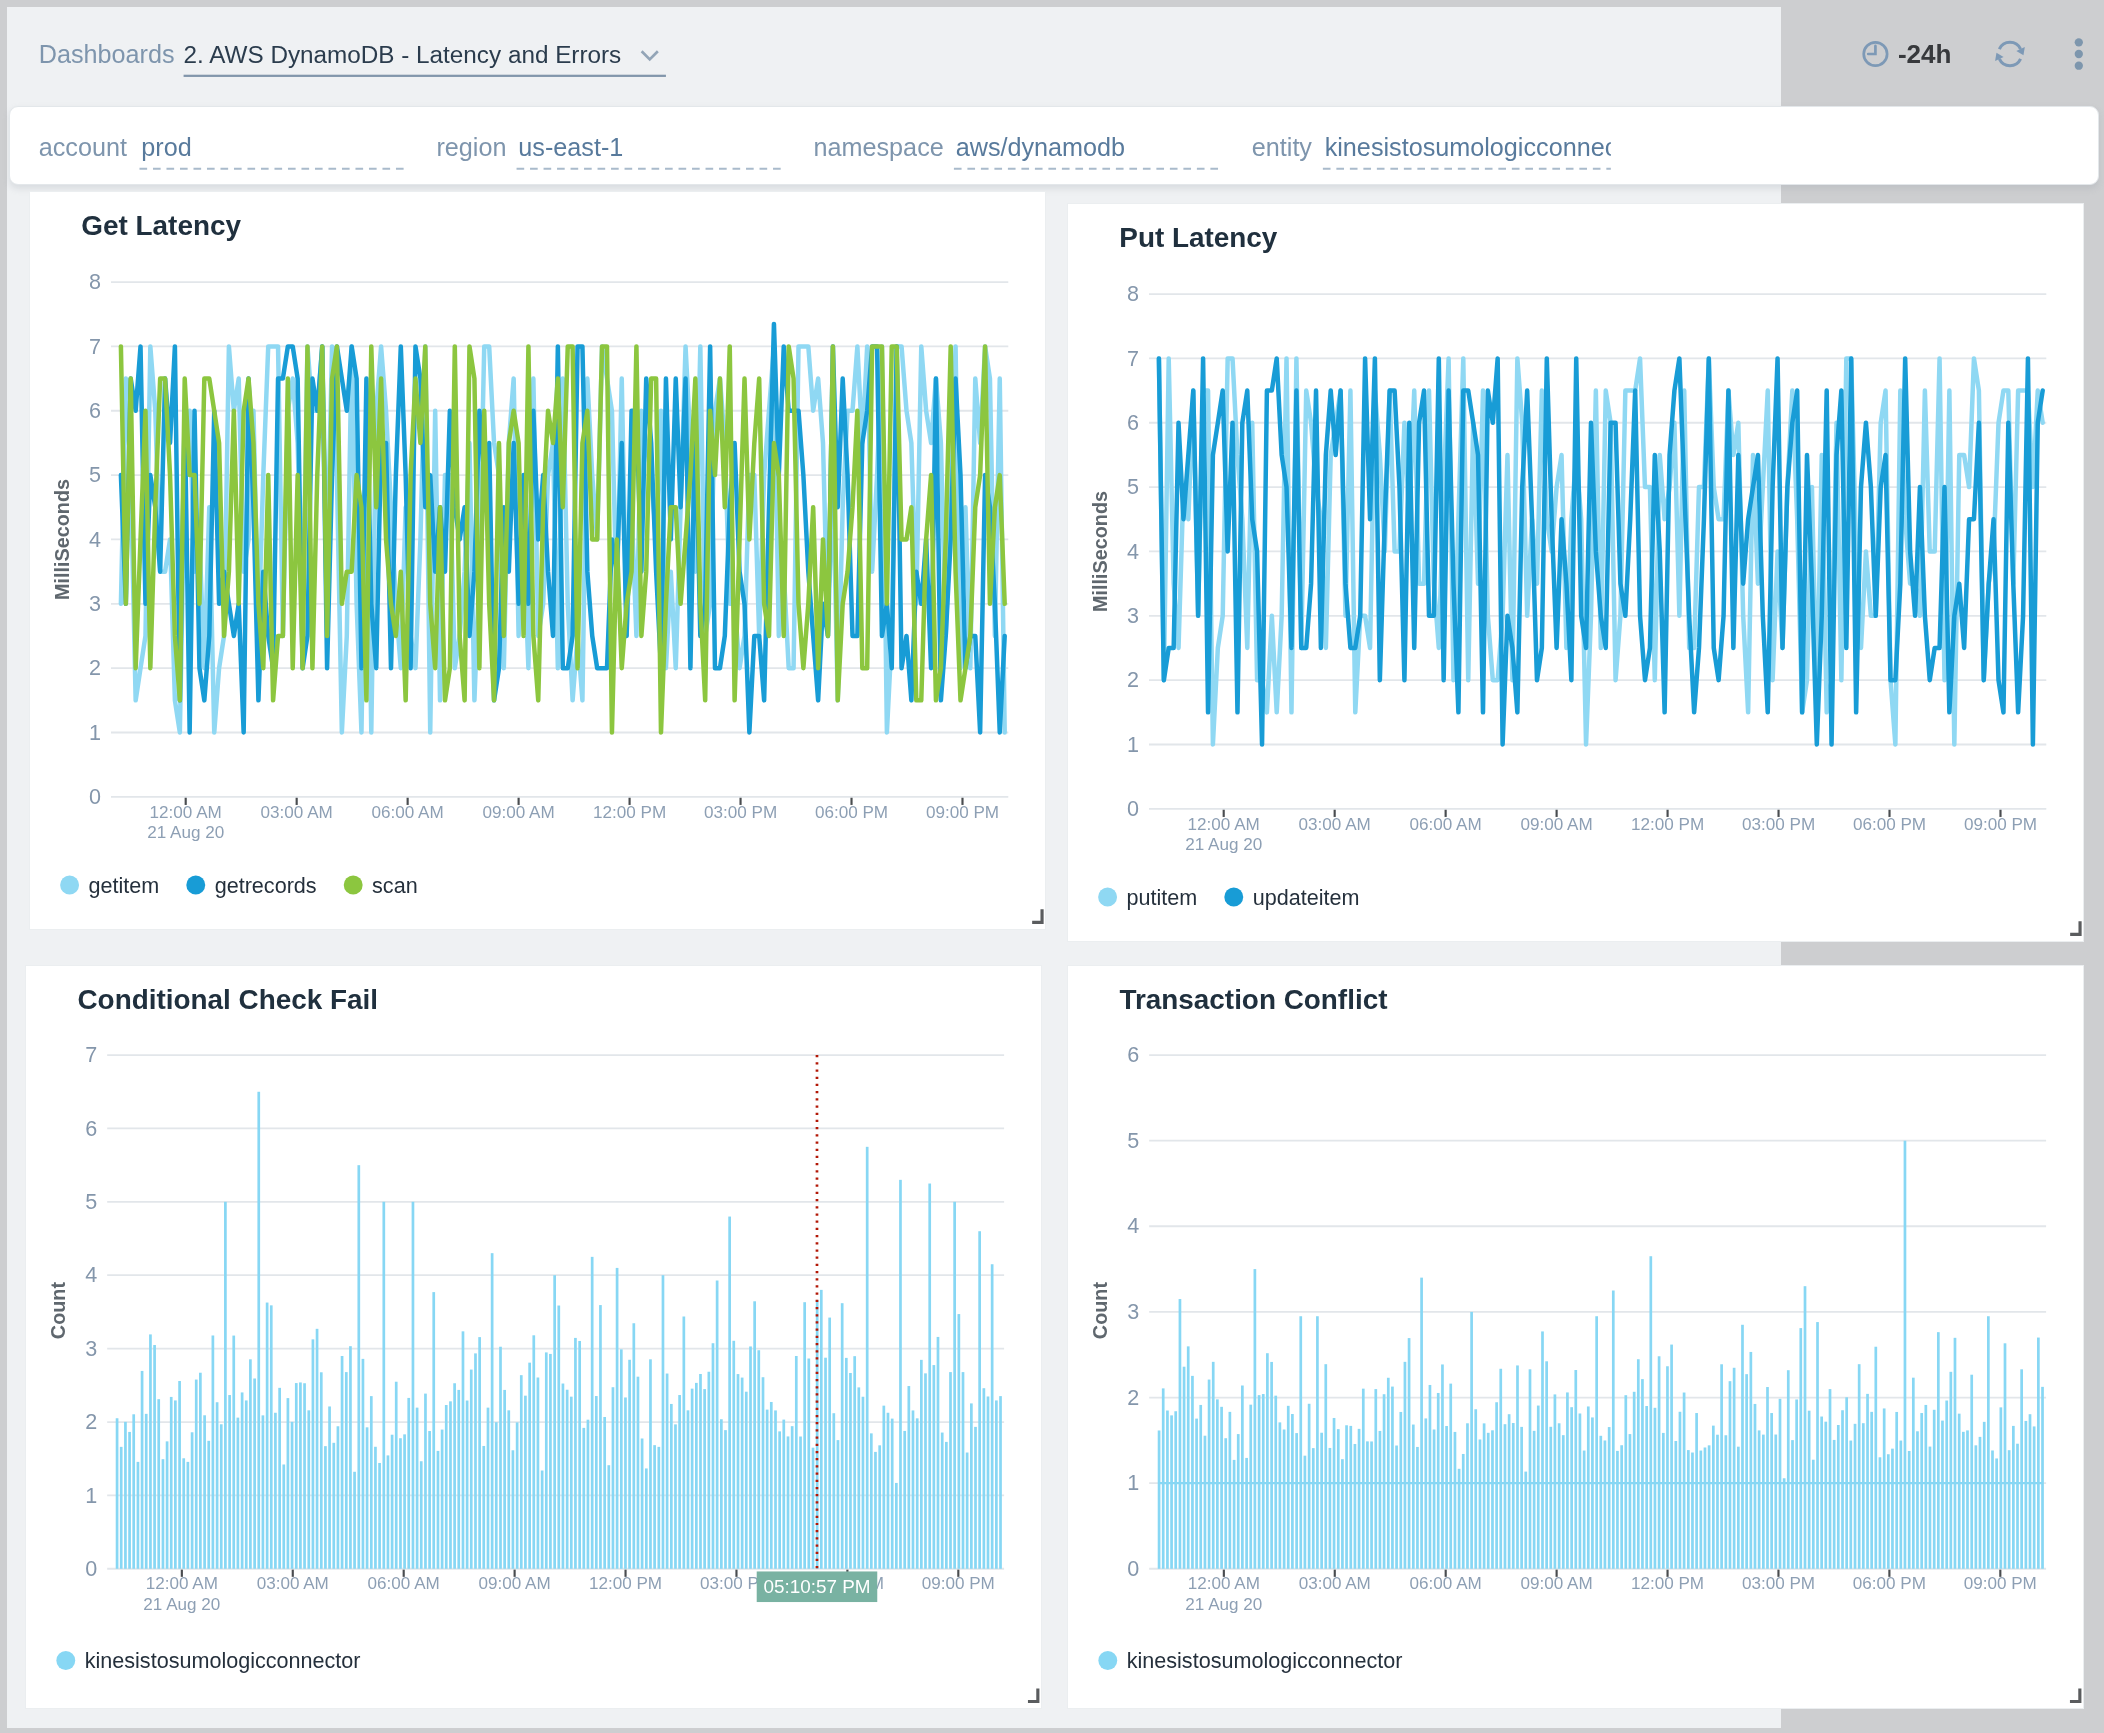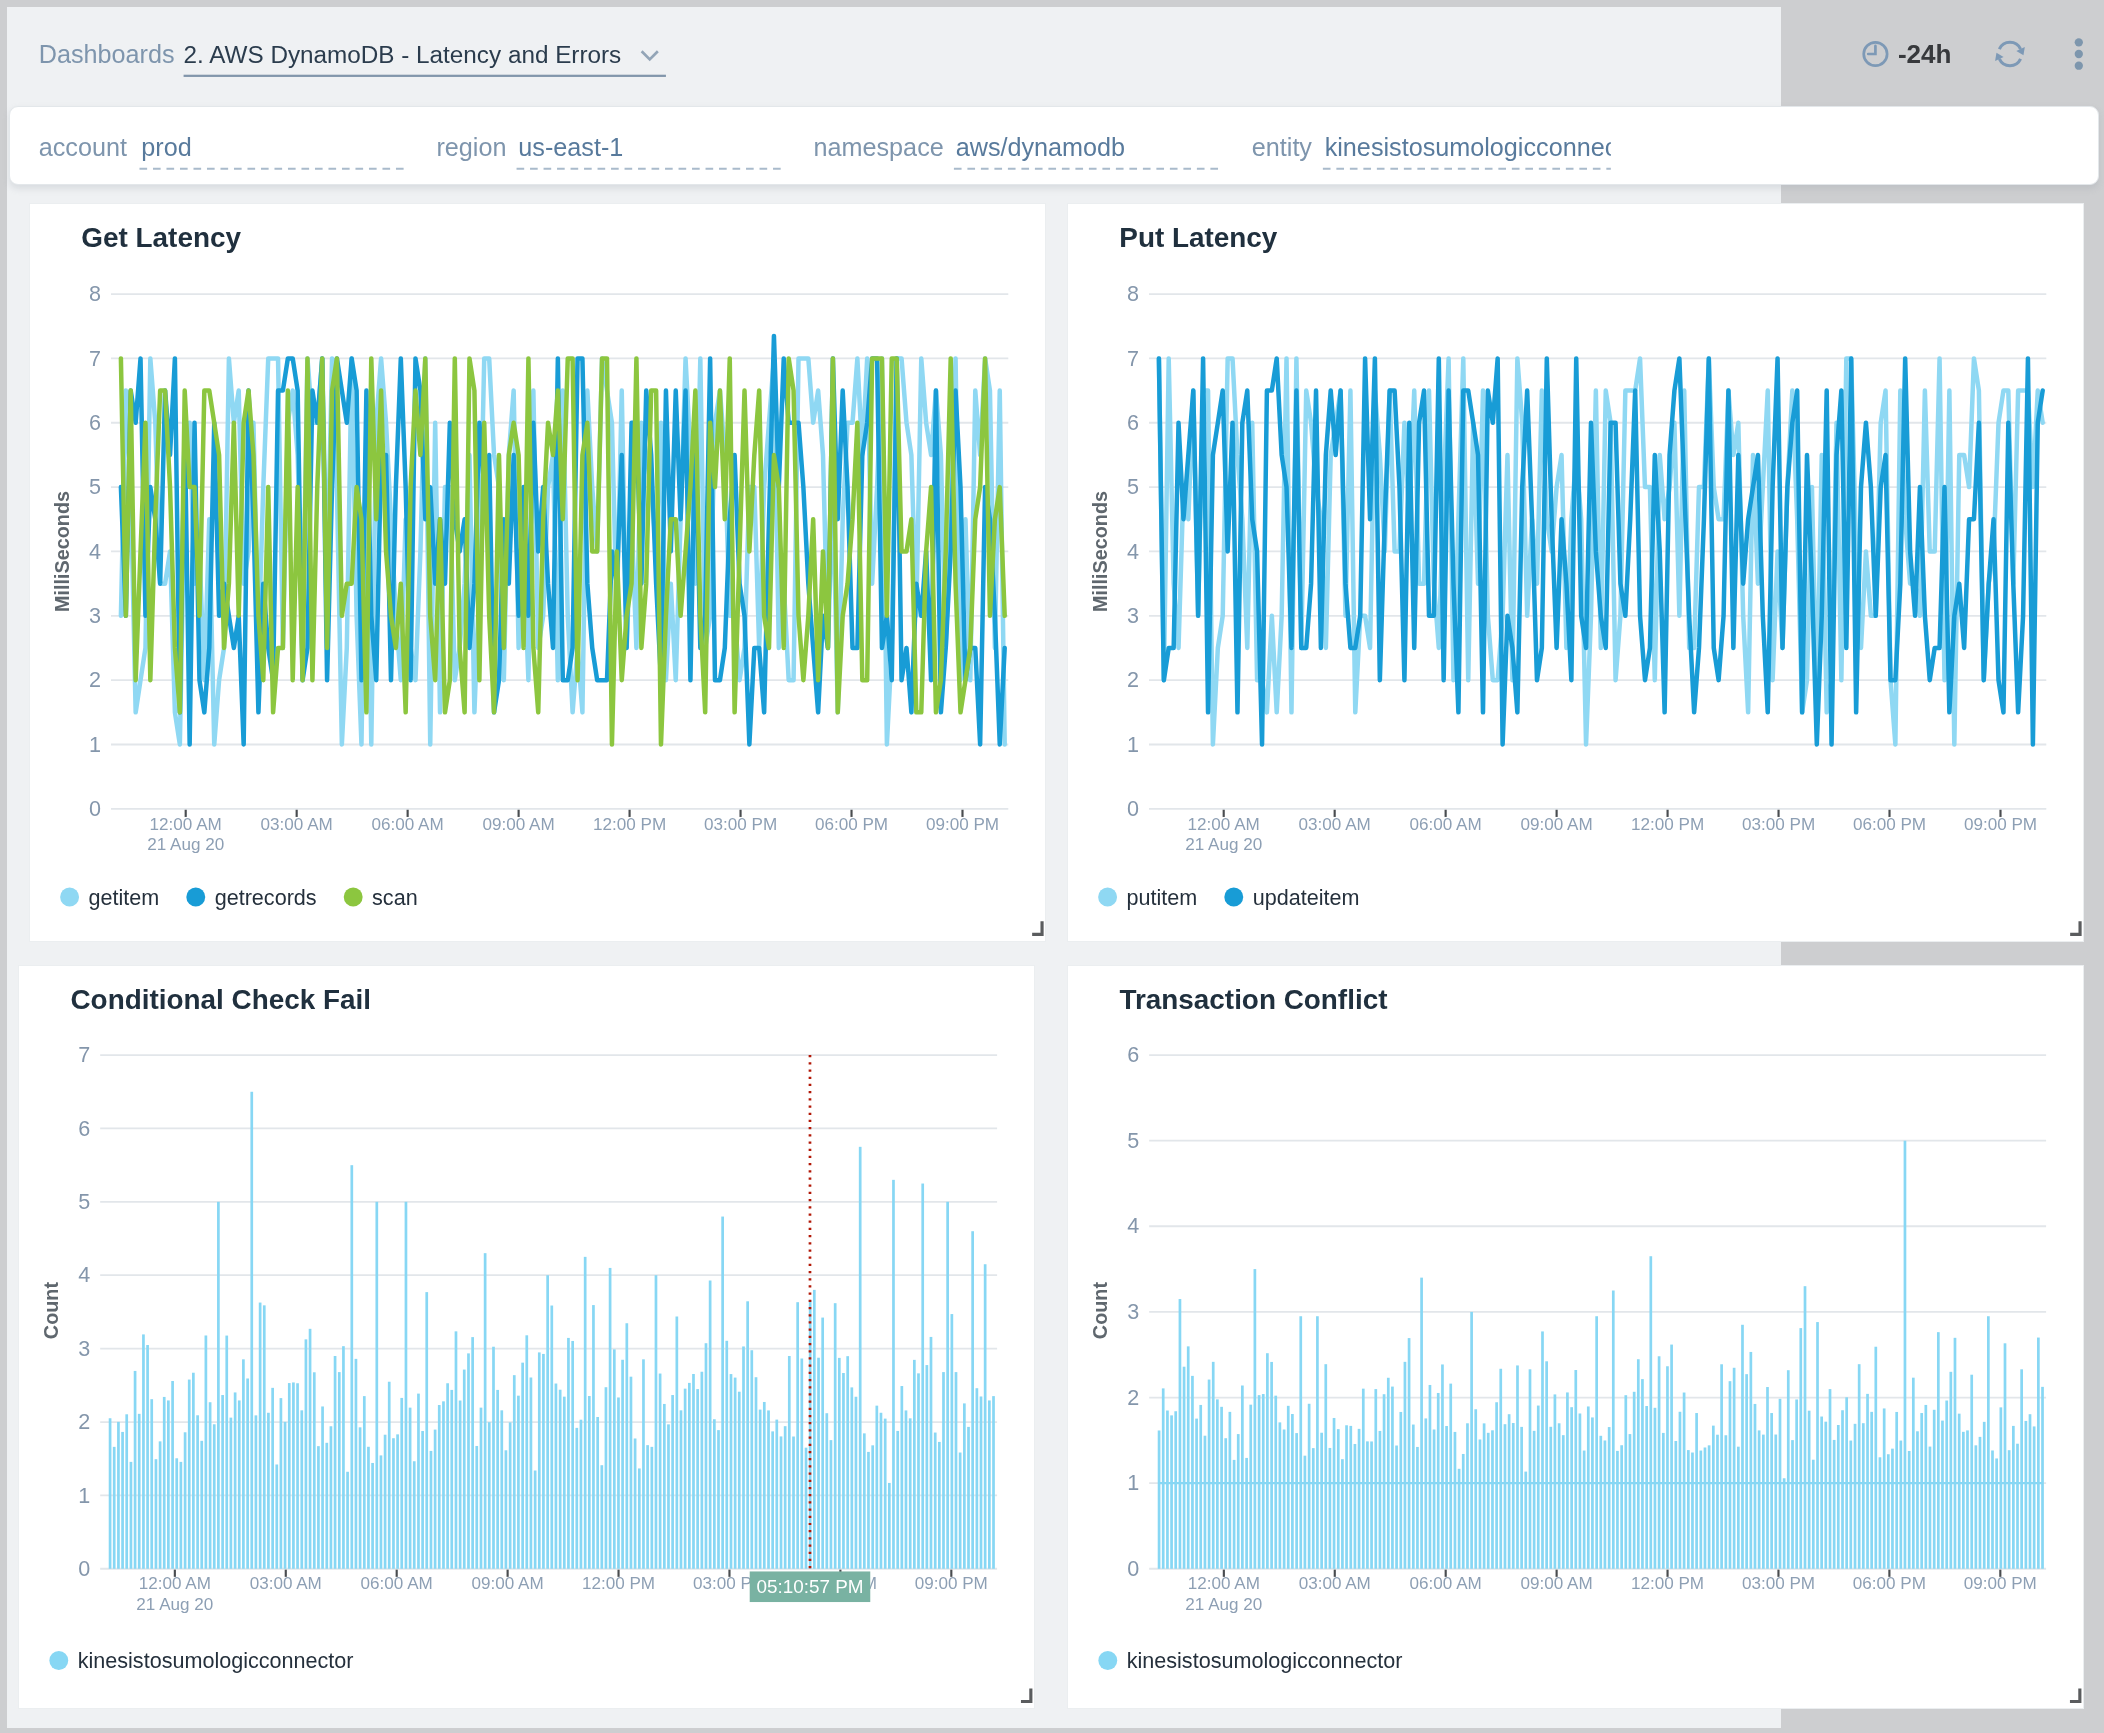--- a/index.html
+++ b/index.html
@@ -40,21 +40,21 @@
 <text x="904" y="173" font-size="28" fill="#7e95ad">namespace</text>
 <text x="1062" y="173" font-size="28" fill="#587a9c">aws/dynamodb</text>
 <line x1="1060" y1="187.5" x2="1356" y2="187.5" stroke="#a9bacb" stroke-width="2.2" stroke-dasharray="8.5 6.5"></line>
 <text x="1391" y="173" font-size="28" fill="#7e95ad">entity</text>
 <clipPath id="entclip">
         <rect x="1472" y="130" width="318" height="60"></rect>
       </clipPath>
 <text x="1472" y="173" font-size="28" fill="#587a9c" clip-path="url(#entclip)">kinesistosumologicconnector</text>
 <line x1="1470" y1="187.5" x2="1790" y2="187.5" stroke="#a9bacb" stroke-width="2.2" stroke-dasharray="8.5 6.5"></line>
   </svg>
-  <div class="panel" style="left:21.6px; top:196px; width:1017px; height:739px;text-align:center;">
+  <div class="panel" style="left:21.6px; top:184px; width:1017px; height:739px;text-align:center;">
     <svg width="1017" height="739" viewBox="0 0 1130 821">
 <text x="57" y="48" font-size="31" font-weight="bold" fill="#20303e">Get Latency</text>
 <line x1="90" y1="672" x2="1087" y2="672" stroke="#e2e6ea" stroke-width="2"></line>
 <text x="79" y="680" text-anchor="end" font-size="24" fill="#8496ab">0</text>
 <line x1="90" y1="600.5" x2="1087" y2="600.5" stroke="#e2e6ea" stroke-width="2"></line>
 <text x="79" y="608.5" text-anchor="end" font-size="24" fill="#8496ab">1</text>
 <line x1="90" y1="529" x2="1087" y2="529" stroke="#e2e6ea" stroke-width="2"></line>
 <text x="79" y="537" text-anchor="end" font-size="24" fill="#8496ab">2</text>
 <line x1="90" y1="457.5" x2="1087" y2="457.5" stroke="#e2e6ea" stroke-width="2"></line>
 <text x="79" y="465.5" text-anchor="end" font-size="24" fill="#8496ab">3</text>
@@ -139,21 +139,21 @@
 <line x1="1036.1" y1="673" x2="1036.1" y2="681" stroke="#4a4d50" stroke-width="2.4"></line>
 <text x="1036.1" y="695" text-anchor="middle" font-size="19" fill="#8d9fb4">09:00 PM</text>
 <text x="173" y="718" text-anchor="middle" font-size="19" fill="#8d9fb4">21 Aug 20</text>
 <circle cx="44" cy="770" r="10.5" fill="#8fd8f3"></circle>
 <text x="65" y="778.5" font-size="24" fill="#25303c">putitem</text>
 <circle cx="184.2" cy="770" r="10.5" fill="#189cd6"></circle>
 <text x="205.2" y="778.5" font-size="24" fill="#25303c">updateitem</text>
 <polyline points="1113.5,811.5 1124.5,811.5 1124.5,797" fill="none" stroke="#5a5c5e" stroke-width="3.5"></polyline>
     </svg>
   </div>
-  <div class="panel" style="left:11px; top:958px; width:1017px; height:744px;">
+  <div class="panel" style="left:18px; top:958px; width:1017px; height:744px;">
     <svg width="1017" height="744" viewBox="0 0 1130 827">
 <text x="57" y="48" font-size="31" font-weight="bold" fill="#20303e">Conditional Check Fail</text>
 <line x1="90" y1="670" x2="1087" y2="670" stroke="#e2e6ea" stroke-width="2"></line>
 <text x="79" y="678" text-anchor="end" font-size="24" fill="#8496ab">0</text>
 <line x1="90" y1="588.4" x2="1087" y2="588.4" stroke="#e2e6ea" stroke-width="2"></line>
 <text x="79" y="596.4" text-anchor="end" font-size="24" fill="#8496ab">1</text>
 <line x1="90" y1="506.9" x2="1087" y2="506.9" stroke="#e2e6ea" stroke-width="2"></line>
 <text x="79" y="514.9" text-anchor="end" font-size="24" fill="#8496ab">2</text>
 <line x1="90" y1="425.3" x2="1087" y2="425.3" stroke="#e2e6ea" stroke-width="2"></line>
 <text x="79" y="433.3" text-anchor="end" font-size="24" fill="#8496ab">3</text>

